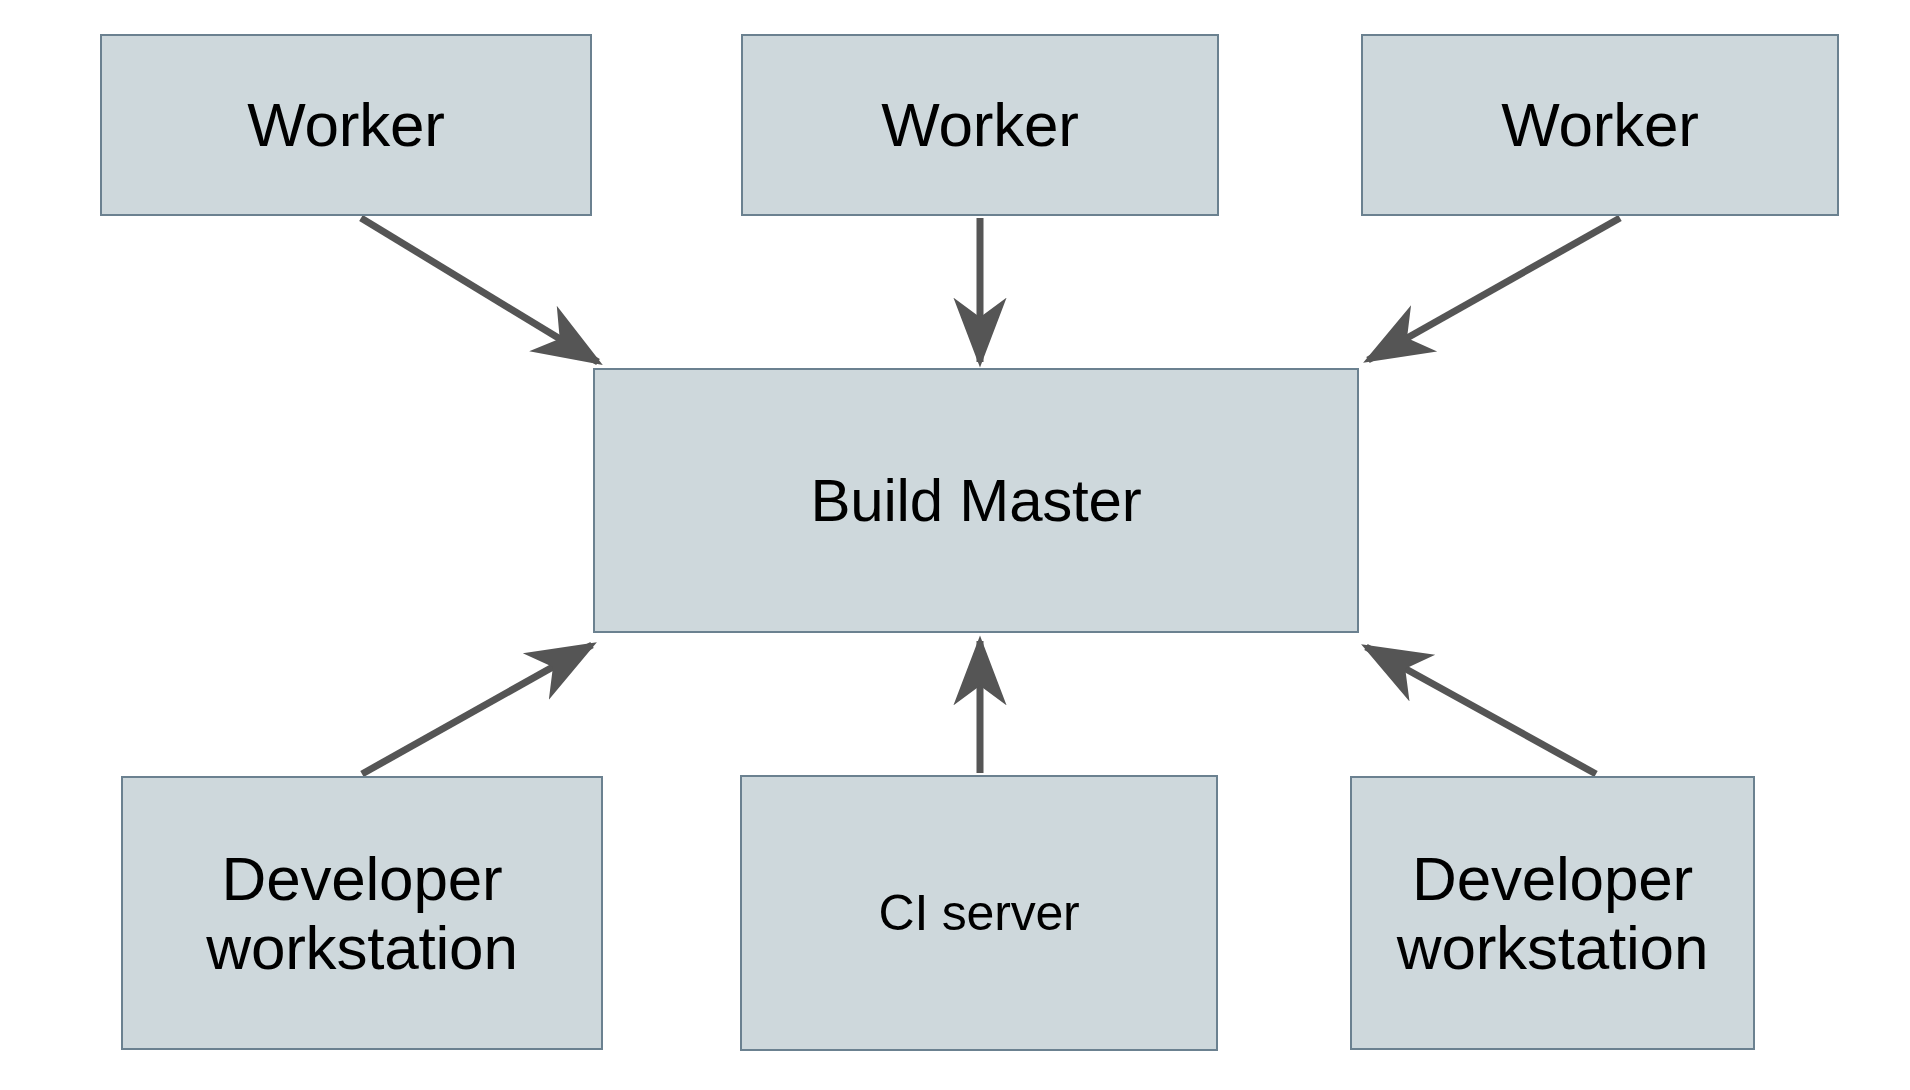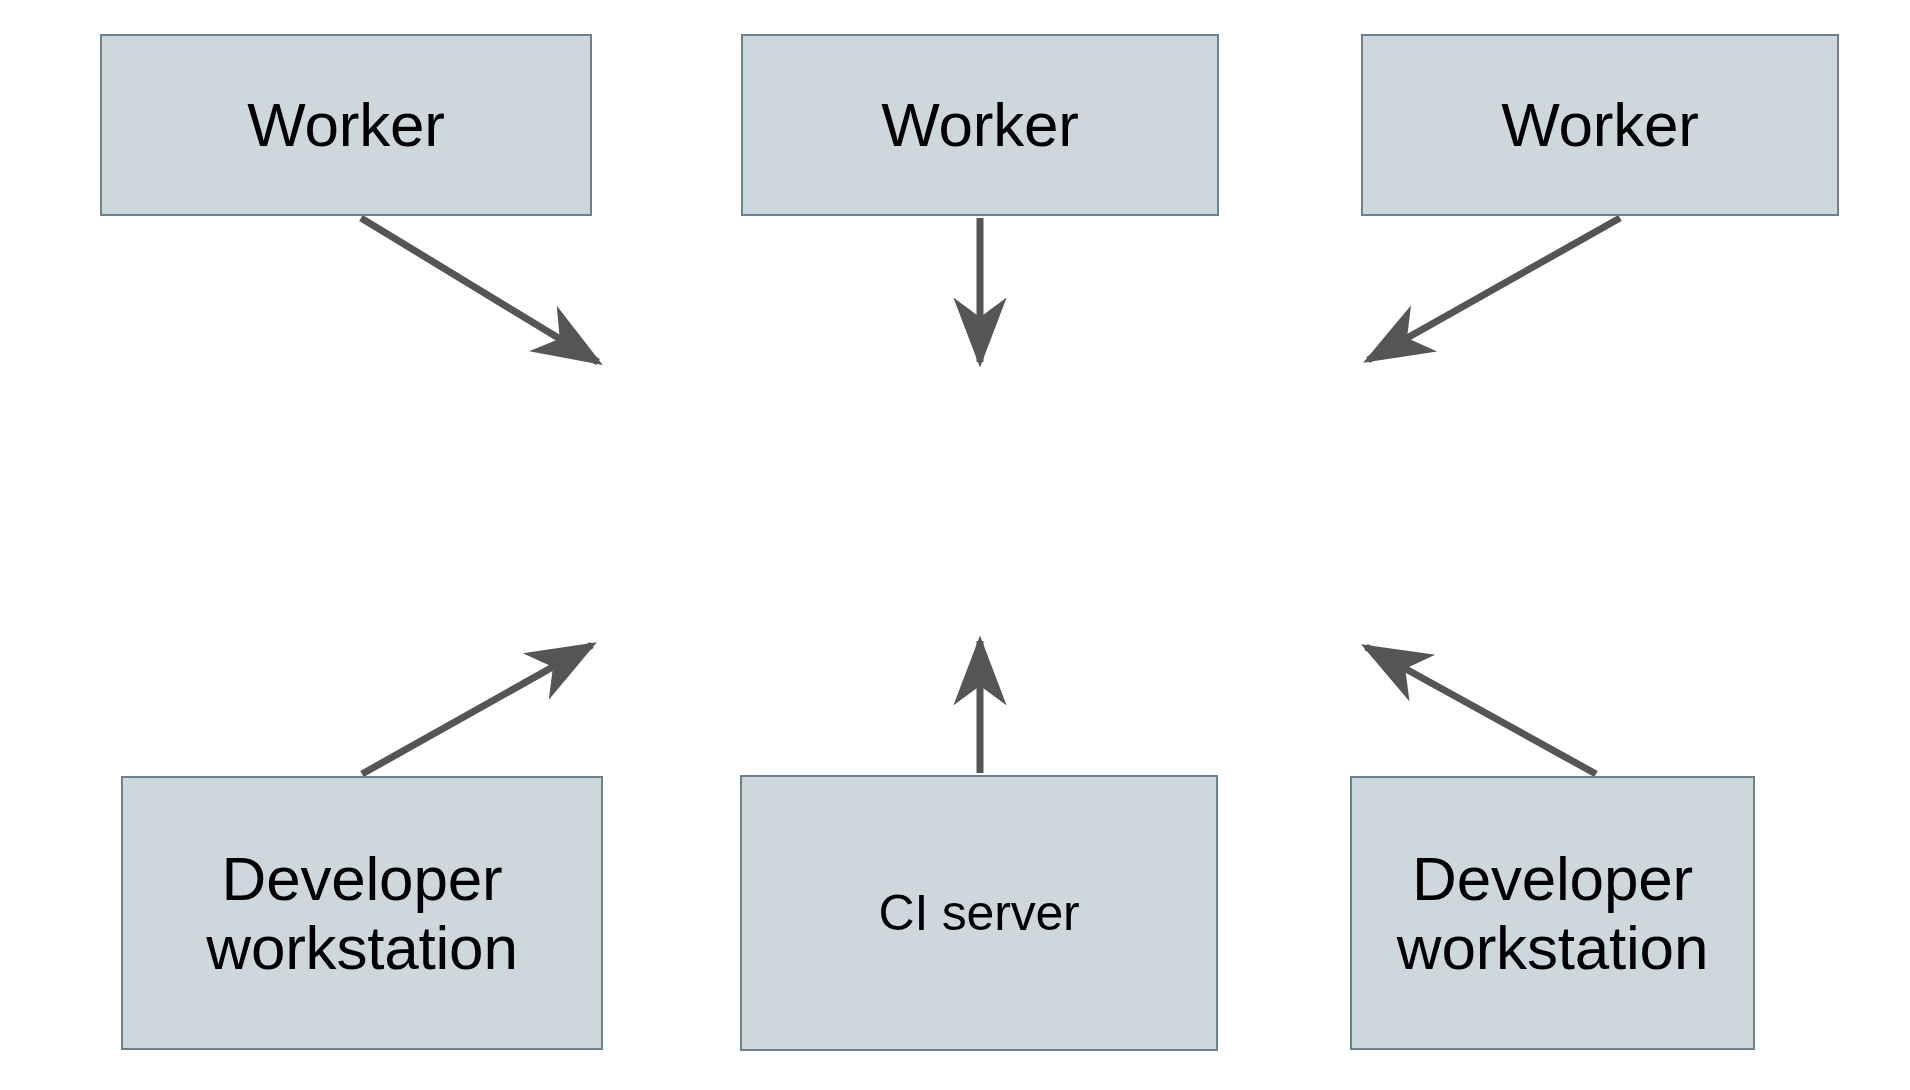--- a/index.html
+++ b/index.html
@@ -72,20 +72,23 @@
   </div>
 
   <div class="node" style="left: 741px; top: 34px; width: 478px; height: 182px; font-size: 62px; background: rgb(206, 216, 220); border-color: rgb(107, 129, 144); color: rgb(0, 0, 0);">
     <span class="node-label">Worker</span>
   </div>
 
   <div class="node" style="left: 1361px; top: 34px; width: 478px; height: 182px; font-size: 62px; background: rgb(206, 216, 220); border-color: rgb(107, 129, 144); color: rgb(0, 0, 0);">
     <span class="node-label">Worker</span>
   </div>
 
+  <div class="node" style="left: 593px; top: 368px; width: 766px; height: 265px; font-size: 60px; background: rgb(206, 216, 220); border-color: rgb(107, 129, 144); color: rgb(0, 0, 0);">
+    <span class="node-label">Build Master</span>
+  </div>
 
   <div class="node" style="left: 121px; top: 776px; width: 482px; height: 274px; font-size: 62px; background: rgb(206, 216, 220); border-color: rgb(107, 129, 144); color: rgb(0, 0, 0);">
     <span class="node-label">Developer
 workstation</span>
   </div>
 
   <div class="node" style="left: 740px; top: 775px; width: 478px; height: 276px; font-size: 50px; background: rgb(206, 216, 220); border-color: rgb(107, 129, 144); color: rgb(0, 0, 0);">
     <span class="node-label">CI server</span>
   </div>
 

